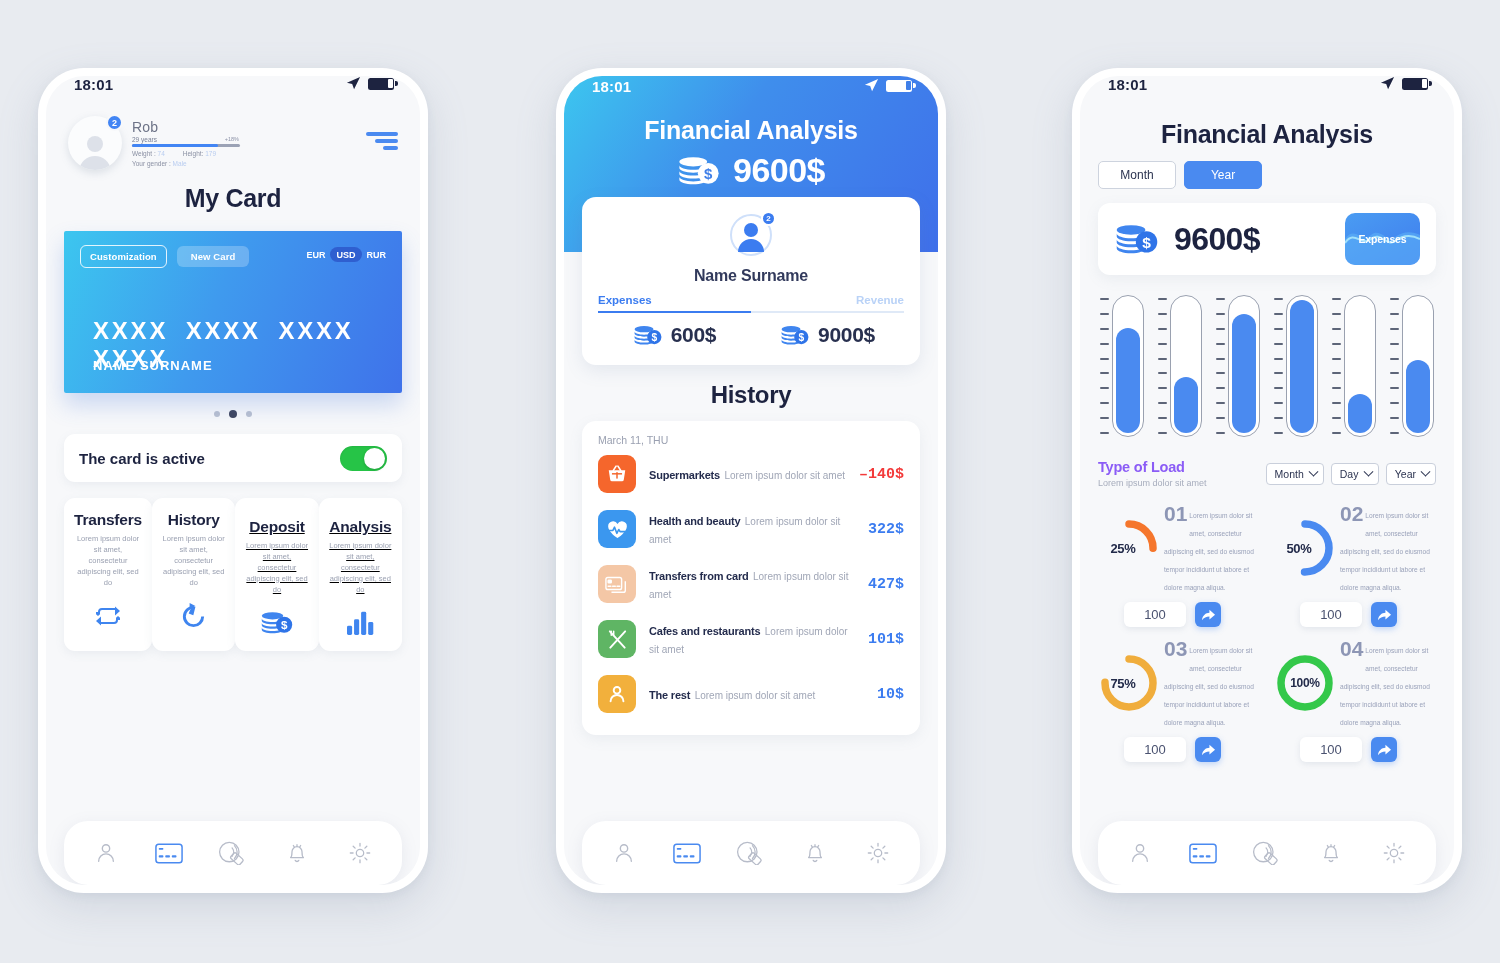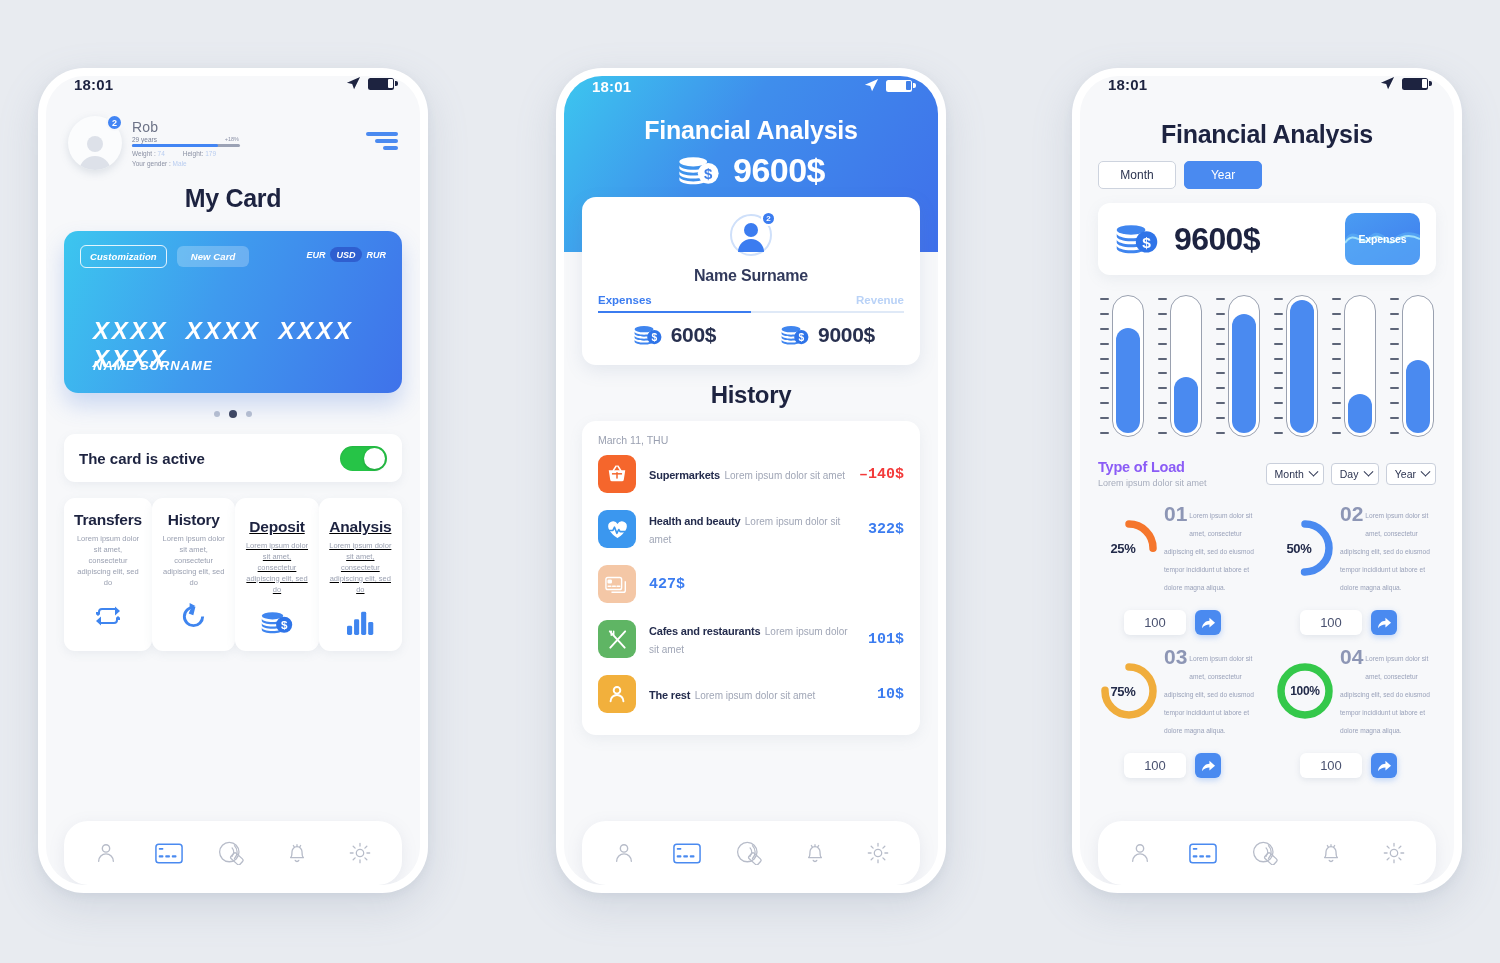--- a/index.html
+++ b/index.html
@@ -93,24 +93,24 @@
   .p-gender { margin-top: 3px; display: block; }
   .menu-btn { position: absolute; right: 4px; top: 22px; width: 32px; height: 18px; cursor: pointer; }
   .menu-btn i { position: absolute; height: 4px; border-radius: 2px; background: #4a8af0; display: block; }
   .menu-btn i:nth-child(1) { top: 0;  left: 0;  width: 32px; }
   .menu-btn i:nth-child(2) { top: 7px; left: 9px; width: 23px; }
   .menu-btn i:nth-child(3) { top: 14px; left: 17px; width: 15px; }
 
   .p1-title { text-align: center; font-size: 25px; font-weight: bold; color: #1d2340; margin-top: 14px; letter-spacing: -.3px; }
 
   .credit-card {
-    margin: 18px 0 0; height: 162px; border-radius: 14px;
+    margin: 18px 0 0; height: 162px; border-radius: 2px;
     background: linear-gradient(112deg, #3cc6ef 0%, #3f9aee 45%, #3f72ea 100%);
     box-shadow: 0 12px 22px rgba(70,120,220,.25);
-    position: relative; padding: 14px 16px; color: #fff; font-style: italic;
+    position: relative; padding: 14px 16px; color: #fff;
   }
   .cc-top { display: flex; align-items: center; gap: 10px; }
   .cc-btn {
     font-size: 9.5px; font-weight: bold; padding: 5px 9px; border-radius: 6px; cursor: pointer;
     letter-spacing: .1px;
   }
   .cc-btn.ghost { border: 1px solid rgba(255,255,255,.85); }
   .cc-btn.solid { background: rgba(255,255,255,.24); padding: 5px 14px; }
   .cc-curr { position: absolute; right: 16px; top: 16px; display: flex; align-items: center; gap: 5px; font-size: 9px; font-weight: bold; }
   .cc-curr span { cursor: pointer; }
@@ -253,21 +253,21 @@
   .ring svg { display: block; transform: rotate(-90deg); }
   .ring .pct {
     position: absolute; inset: 0; display: flex; align-items: center; justify-content: center;
     font-size: 13px; font-weight: bold; color: #232b4a; letter-spacing: -.3px;
     padding-right: 12px;
   }
   .ring.full .pct { padding-right: 0; font-size: 12px; }
   .load-txt { flex: 1; min-width: 0; position: relative; padding-top: 2px; }
   .load-no { font-size: 21px; font-weight: bold; color: #8d96b5; float: left; line-height: .98; margin-right: 2px; }
   .load-lorem { font-size: 6.6px; color: #9aa2ba; line-height: 1.5; }
-  .load-bottom { display: flex; align-items: center; gap: 9px; margin-top: 16px; padding-left: 26px; }
+  .load-bottom { display: flex; align-items: center; gap: 9px; margin-top: 8px; padding-left: 26px; }
   .num-field {
     width: 62px; height: 25px; background: #fff; border-radius: 6px;
     box-shadow: 0 2px 6px rgba(120,135,160,.16);
     display: flex; align-items: center; justify-content: center;
     font-size: 13px; color: #4a5270;
   }
   .share-btn {
     width: 26px; height: 25px; border-radius: 6px; background: #4a8af0; cursor: pointer;
     display: flex; align-items: center; justify-content: center;
     box-shadow: 0 2px 6px rgba(74,138,240,.35);
@@ -555,20 +555,24 @@
           </div>
 
           <div class="h-row">
             <span class="h-ico" style="background:#f4c7a6">
               <svg width="24" height="20" viewBox="0 0 26 20" fill="none" stroke="#fff" stroke-width="1.5">
                   <rect x="1" y="3" width="17" height="13" rx="2"></rect>
                   <path d="M7 19h13a2 2 0 0 0 2-2V7"></path>
                   <rect x="3.4" y="6" width="3.4" height="2.6" rx=".6" fill="#fff"></rect>
                   <path d="M3.4 12.4h3M8.2 12.4h3M13 12.4h3" stroke-linecap="round"></path>
                 </svg>
+            </span>
+            <span class="h-txt">
+              <span class="h-t1">Transfers from card</span>
+              <span class="h-t2">Lorem ipsum dolor sit amet</span>
             </span>
             <span class="h-amt">427$</span>
           </div>
 
           <div class="h-row">
             <span class="h-ico" style="background:#5fb564">
               <svg width="23" height="23" viewBox="0 0 24 24" fill="none" stroke="#fff" stroke-width="2" stroke-linecap="round">
                   <path d="M4 3.5 19.5 20.5M20 3.5 4.5 20.5"></path>
                   <path d="M5.5 3.5v4M8 3.5v4" stroke-width="1.6"></path>
                 </svg>

